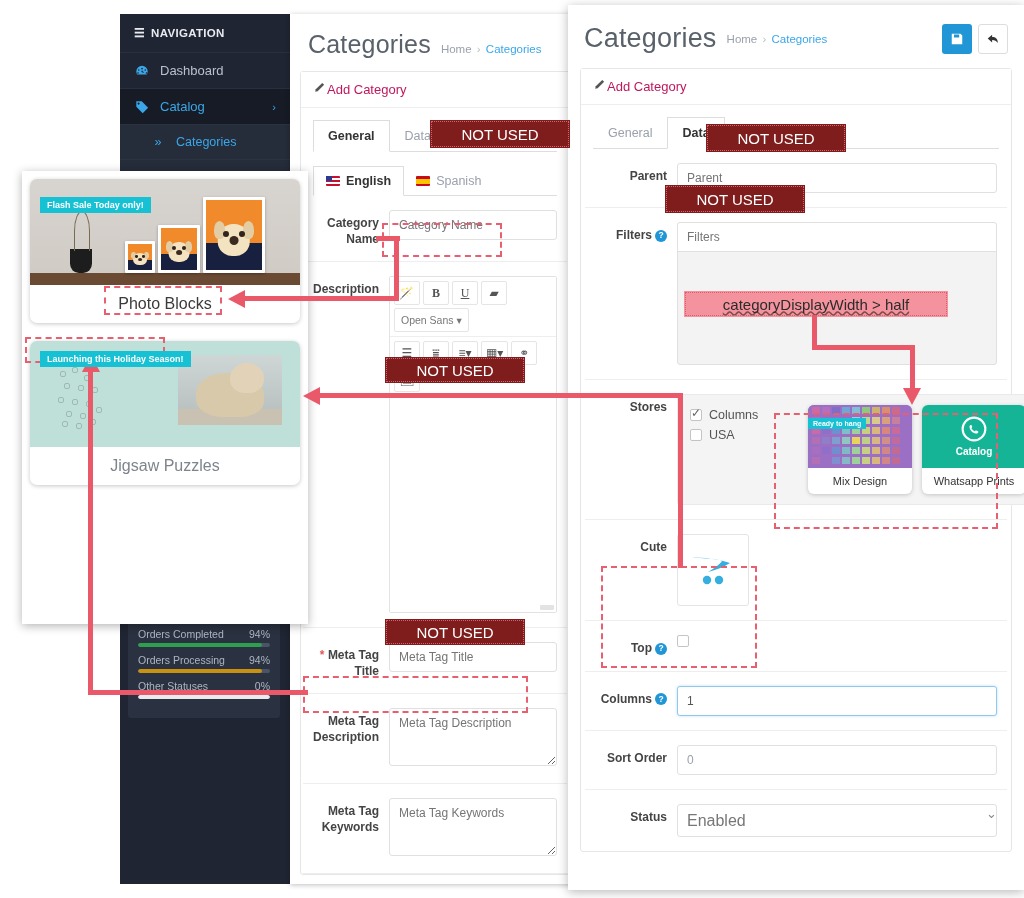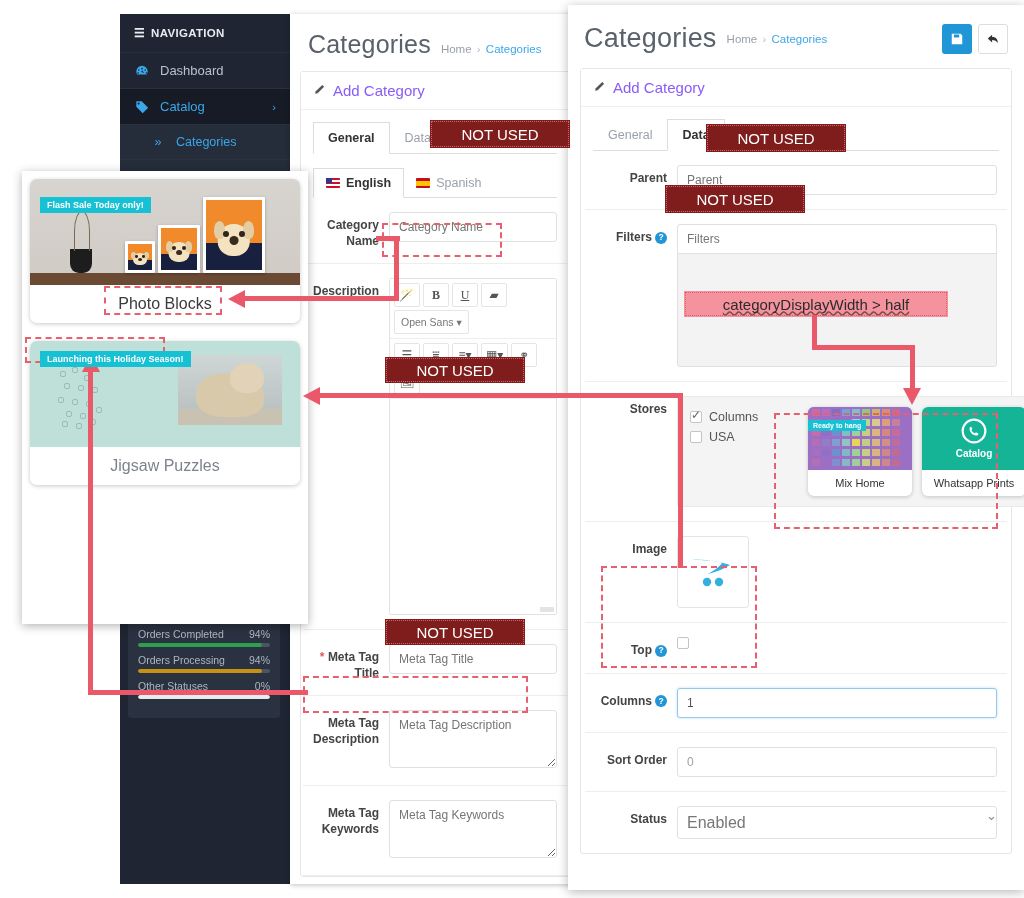--- a/index.html
+++ b/index.html
@@ -49,22 +49,22 @@
     overflow:hidden;
   }
   .page-head { padding:16px 18px 12px; display:flex; align-items:baseline; gap:10px; }
   .page-title { font-size:25px; font-weight:300; color:#59616b; letter-spacing:.2px; }
   .crumbs { font-size:11.5px; color:#9aa1ab; }
   .crumbs a { color:#3ba7e8; text-decoration:none; }
   .crumb-sep { color:#b9bfc7; margin:0 2px; }
 
   .panel { border:1px solid #e6e6e6; border-radius:3px; margin:0 10px; background:#fff; }
   .panel-head {
-    padding:10px 12px; border-bottom:1px solid #eee; font-size:15px; color:#8b5cf6;
-    display:flex; align-items:center; gap:8px; background:#fff;
+    padding:10px 12px; border-bottom:1px solid #eee; font-size:13px; color:#be185d;
+    display:flex; align-items:center; gap:2px; background:#fff;
   }
   .tabs { display:flex; border-bottom:1px solid #ddd; margin:12px 12px 0; position:relative; }
   .tab {
     padding:8px 14px; font-size:12.5px; color:#9aa1ab; cursor:pointer;
     border:1px solid transparent; border-bottom:none; margin-bottom:-1px;
   }
   .tab.active { color:#333; font-weight:bold; background:#fff; border-color:#ddd; border-bottom:1px solid #fff; }
   .lang-tabs { display:flex; border-bottom:1px solid #ddd; margin:14px 12px 0; }
   .lang-tab { padding:7px 12px; font-size:12.5px; color:#9aa1ab; display:flex; align-items:center; gap:6px; margin-bottom:-1px; cursor:pointer;}
   .lang-tab.active { color:#333; font-weight:bold; border:1px solid #ddd; border-bottom:1px solid #fff; background:#fff;}
@@ -562,42 +562,42 @@
                           <rect x="34" y="52" width="8" height="7" fill="#87b8c7"></rect>
                         <rect x="44" y="52" width="8" height="7" fill="#9fcf9b"></rect>
                           <rect x="54" y="52" width="8" height="7" fill="#c7cf87"></rect>
                         <rect x="64" y="52" width="8" height="7" fill="#d8b77f"></rect>
                           <rect x="74" y="52" width="8" height="7" fill="#d08787"></rect>
                         <rect x="84" y="52" width="8" height="7" fill="#c06b93"></rect>
                       </g>
                     </svg>
                     <span class="ribbon">Ready to hang</span>
                   </div>
-                  <div class="cap">Mix Home</div>
+                  <div class="cap">Mix Design</div>
                 </div>
                 <div class="pcard">
                   <div class="thumb wa">
                     <span>
                       <svg width="26" height="26" viewBox="0 0 32 32">
                           <circle cx="16" cy="16" r="14" fill="none" stroke="#fff" stroke-width="2.6"></circle>
                           <path fill="#fff" d="M11.8 10.5c.4 0 .8 0 1 .5l1 2.2c.1.3 0 .6-.2.8l-.6.6c-.2.2-.2.4-.1.6a8 8 0 003.7 3.6c.3.2.5.1.7-.1l.7-.8c.2-.2.4-.3.7-.2l2.2 1c.4.2.5.5.4.9-.3 1.4-1.6 2.2-3 2-3.9-.6-7.2-3.9-7.8-7.8-.2-1.4.7-2.8 2.1-3.2a2 2 0 01.5-.1z"></path>
                         </svg>
                     </span>
                     <span class="wa-txt">Catalog</span>
                   </div>
                   <div class="cap">Whatsapp Prints</div>
                 </div>
               </div>
             </div>
           </div>
         </div>
       </div>
 
       <div class="frow">
-        <div class="flabel">Image</div>
+        <div class="flabel">Cute</div>
         <div class="fctl">
           <div class="imgbox">
             <span>
               <svg width="46" height="40" viewBox="0 0 46 40">
                 <path fill="#35aee0" d="M2 9c12-1 26 1 38 5-6 4-14 7-22 9 7-4 12-8 14-11C24 9 12 9 2 9z"></path>
                 <circle cx="17" cy="31" r="4.2" fill="#35aee0"></circle>
                 <circle cx="29" cy="31" r="4.2" fill="#35aee0"></circle>
               </svg>
             </span>
           </div>

